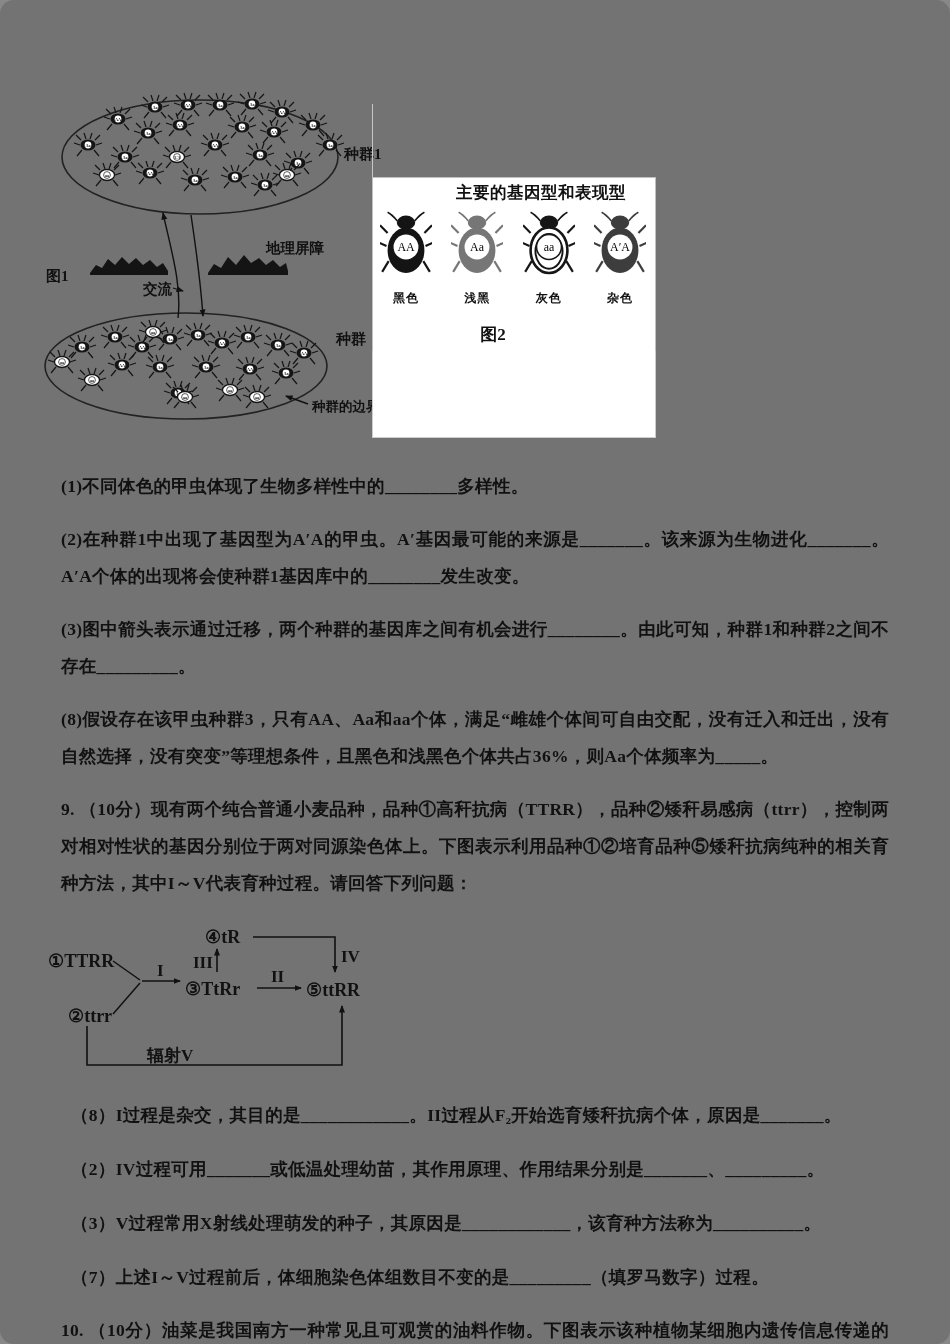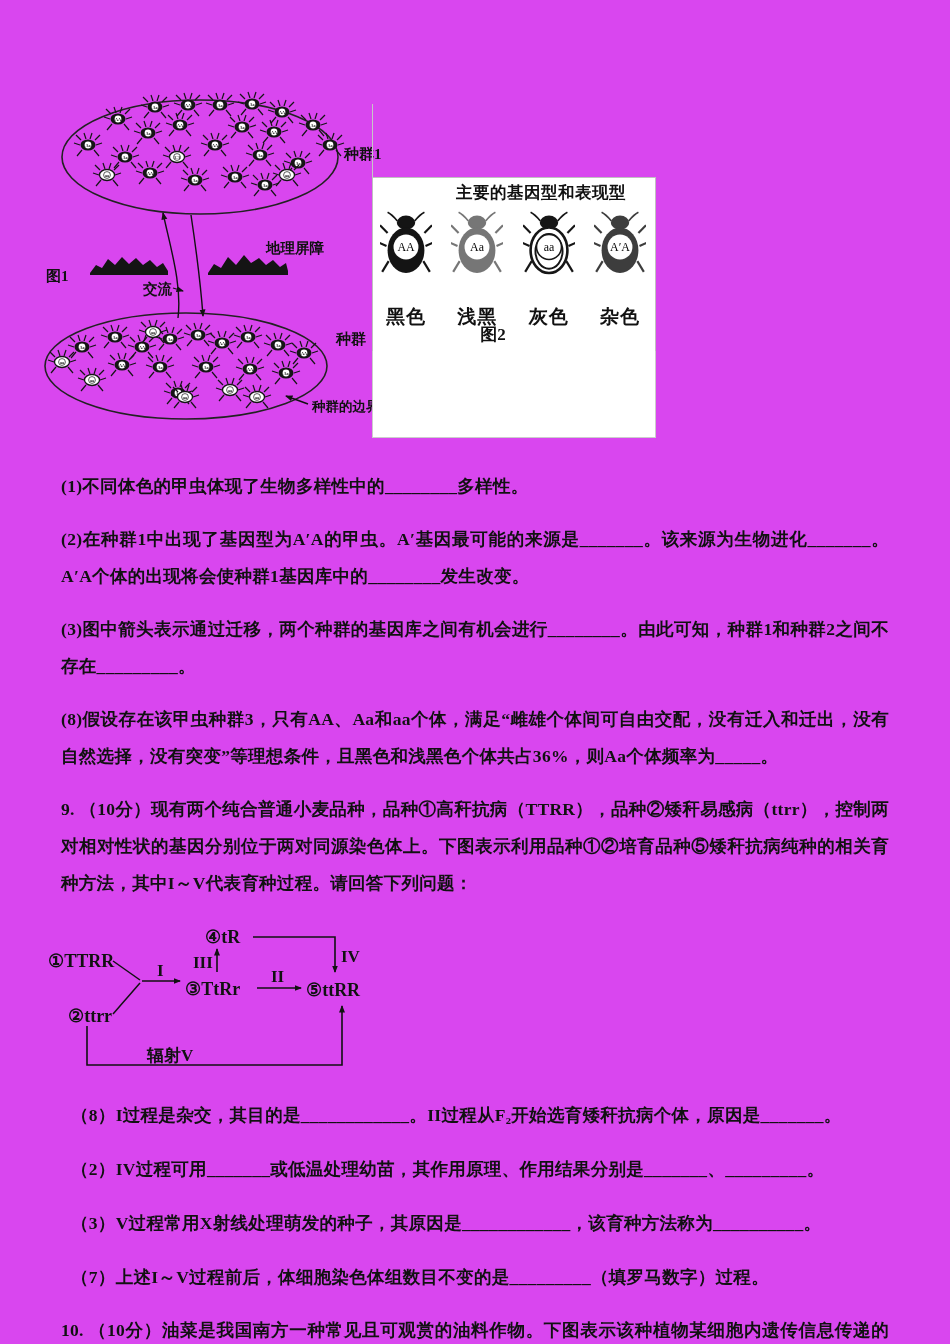--- a/index.html
+++ b/index.html
@@ -1,32 +1,32 @@
 <!DOCTYPE html>
 <html><head>
 <meta charset="utf-8">
 <style>
   html,body{margin:0;padding:0;background:#888;}
   .page{
-    position:relative;width:950px;height:1344px;background:#d946ef;
+    position:relative;width:950px;height:1344px;background:#737373;
     font-family:"Liberation Serif","DejaVu Serif",serif;color:#111;
-    overflow:hidden;margin:0 auto;
+    overflow:hidden;margin:0 auto;border-radius:14px;
   }
   
   .fig1{position:absolute;left:30px;top:85px;width:370px;height:355px;}
   .fig1 text{font-family:"Liberation Serif","DejaVu Serif",serif;font-weight:700;fill:#111;}
   
   .fig2-vline{position:absolute;left:372px;top:104px;width:0;height:73px;border-left:1px solid #c6c6c6;}
   .fig2-box{position:absolute;left:372px;top:177px;width:282px;height:174px;border:1px solid #c0c0c0;background:#fff;}
   .fig2-box2{position:absolute;left:372px;top:351px;width:282px;height:86px;border:1px solid #cccccc;border-top:none;background:#fff;}
   .fig2-title{position:absolute;left:372px;top:182px;width:338px;text-align:center;
     font-size:16.5px;font-weight:700;letter-spacing:.5px;}
   .fig2-row{position:absolute;left:370px;top:206px;width:286px;display:flex;justify-content:space-between;padding:0 4px;box-sizing:border-box;}
   .fig2-cell{display:flex;flex-direction:column;align-items:center;width:64px;}
-  .fig2-pheno{font-size:19px;font-weight:700;margin-top:16px;letter-spacing:1px;}
+  .fig2-pheno{font-size:12px;font-weight:700;margin-top:2px;letter-spacing:1px;}
   .fig2-caption{position:absolute;left:352px;top:323px;width:282px;text-align:center;font-size:17px;font-weight:700;}
   
   .text-body{position:absolute;left:45px;top:452px;width:860px;}
   .text-body p{
     margin:16px;font-size:17.5px;font-weight:700;line-height:37px;
     text-align:justify;letter-spacing:.3px;word-break:break-all;
   }
   .text-body p.qpart9{line-height:38px;padding-left:10px;}
   
   .bdiag{display:block;margin:14px 0 16px 0;}

